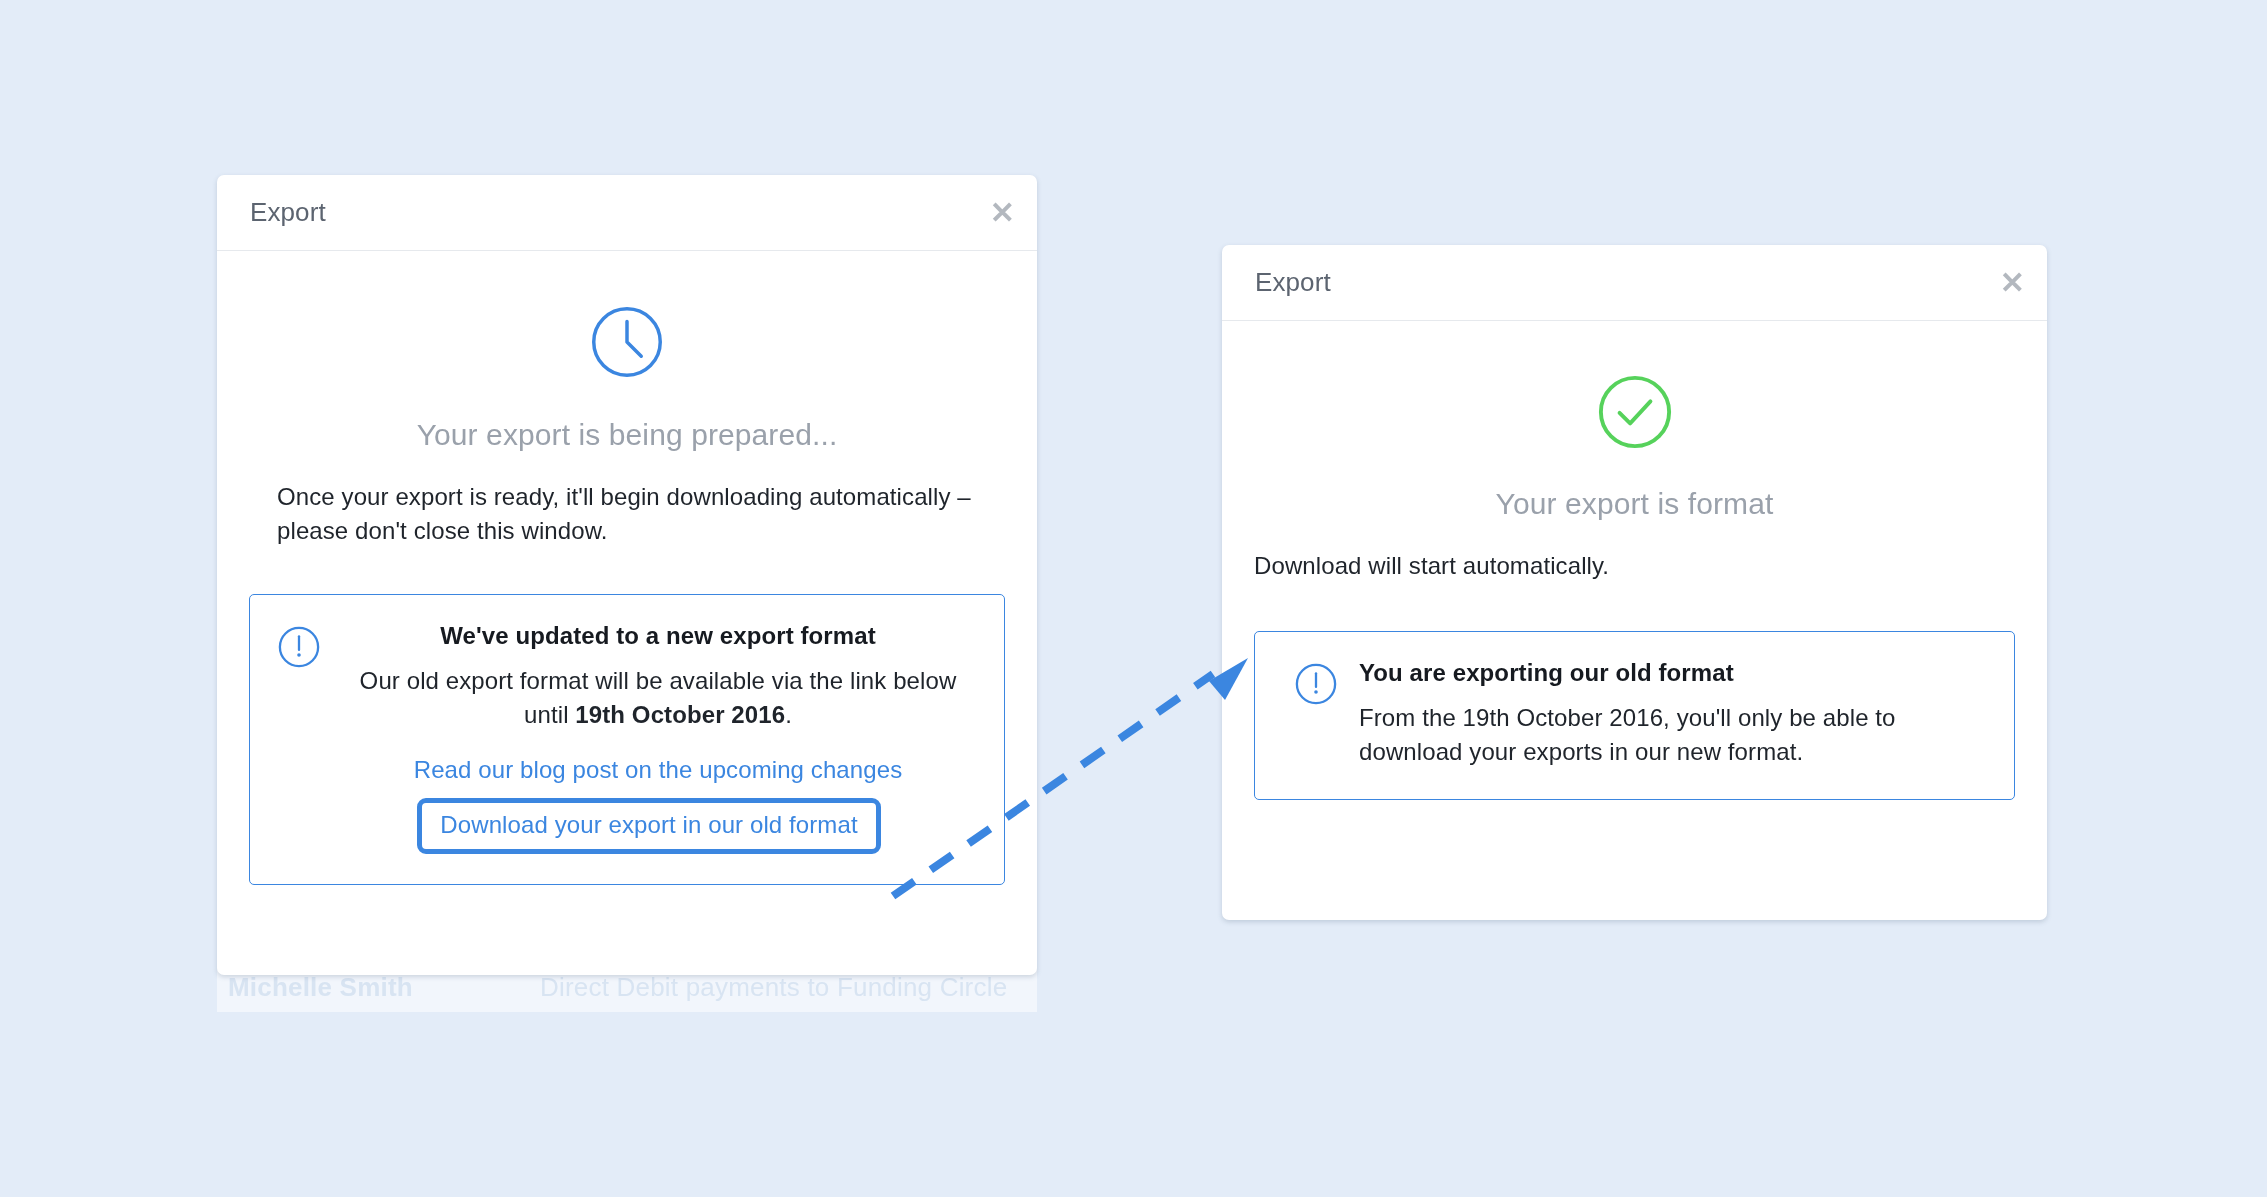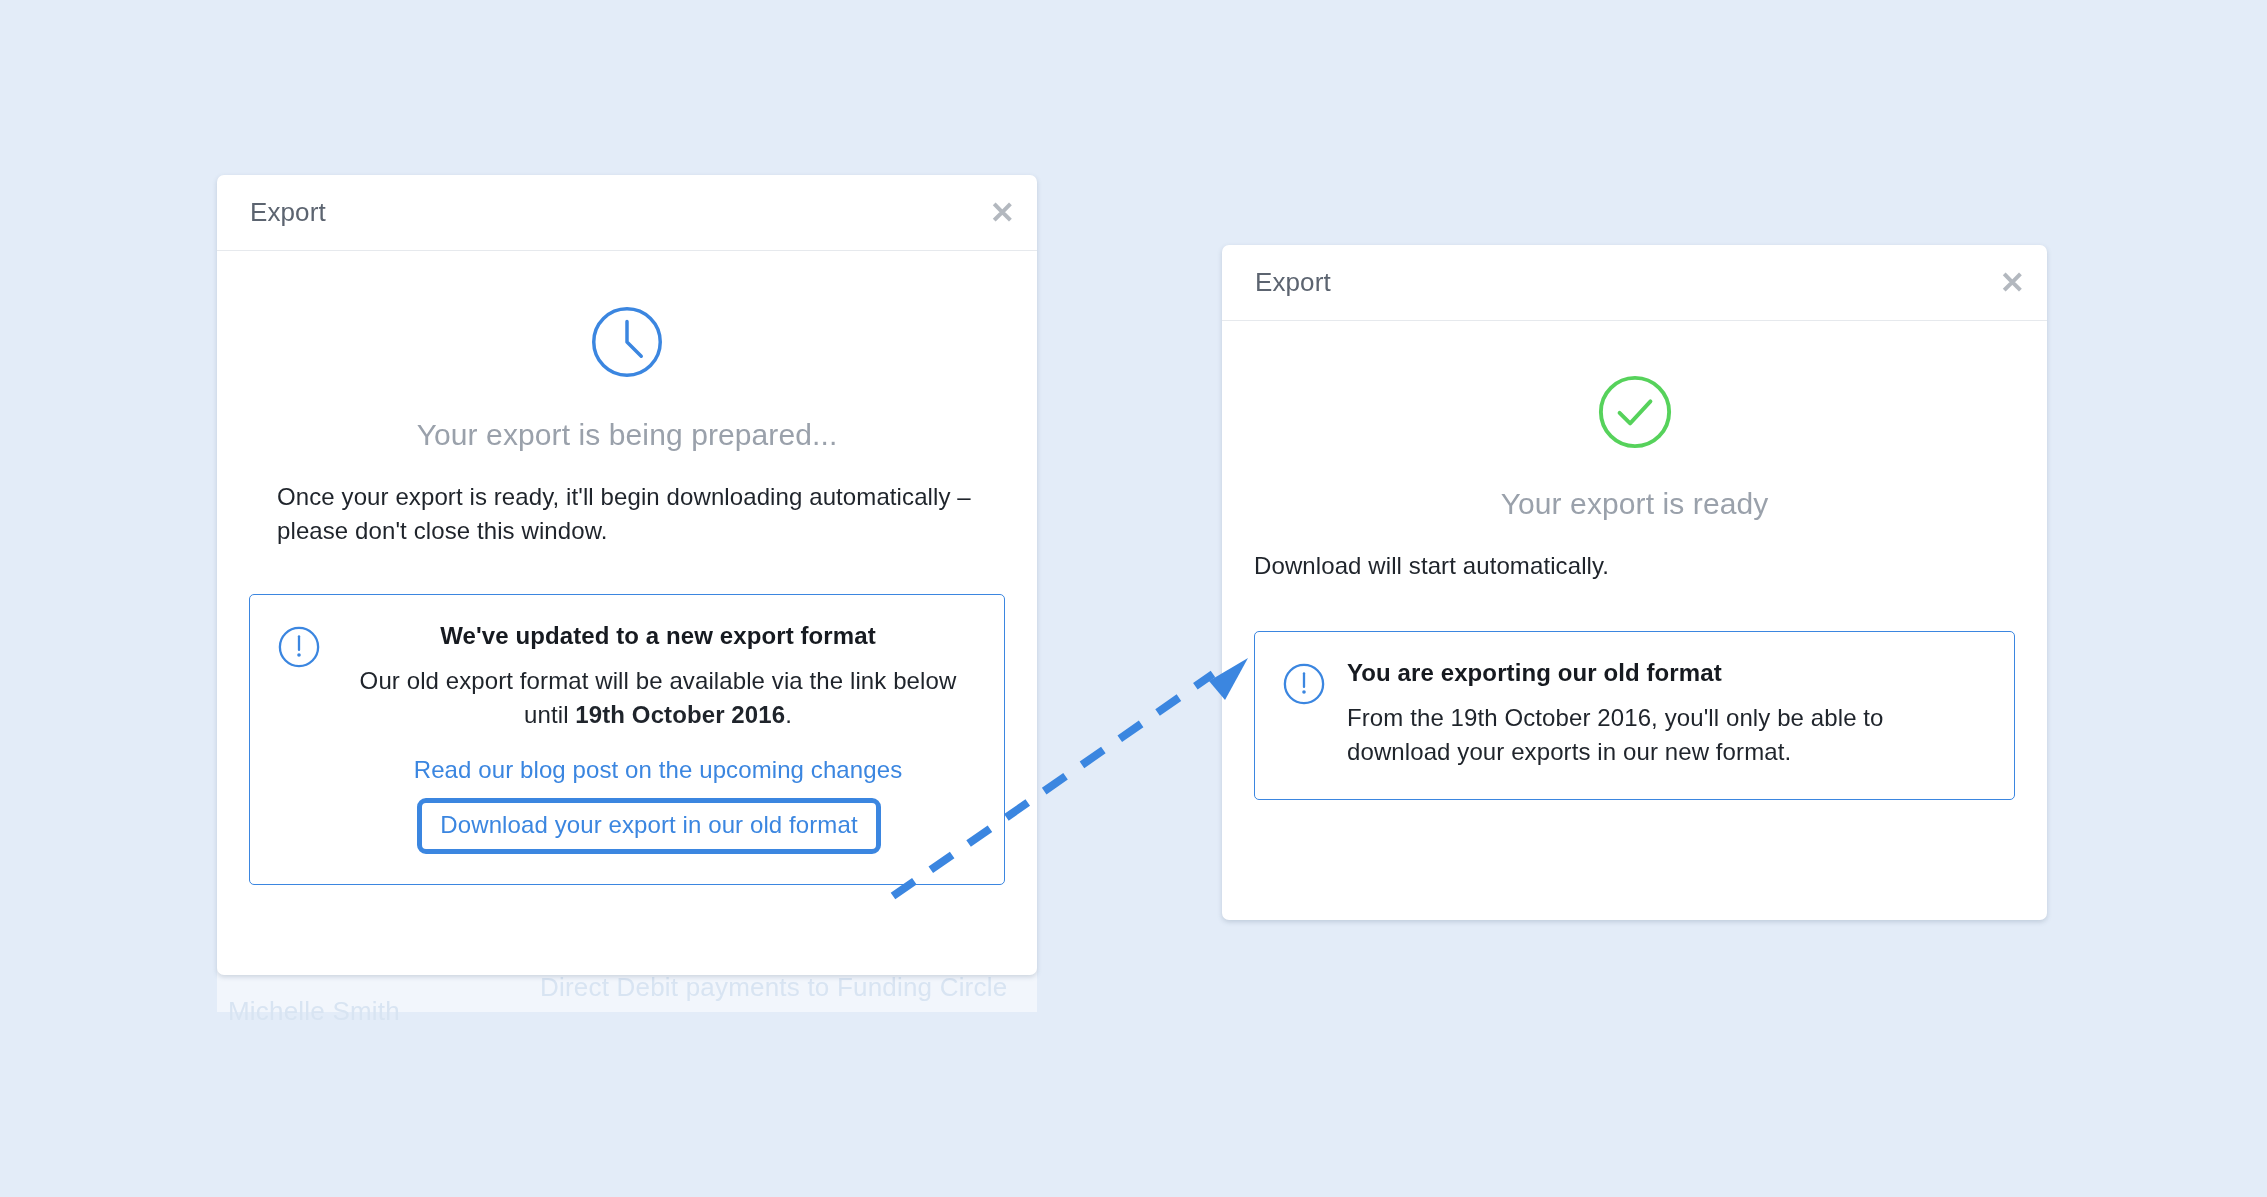--- a/index.html
+++ b/index.html
@@ -155,21 +155,21 @@
     pointer-events: none;
   }
 </style>
 </head>
 <body>
 
 <div class="stage">
 
   <div class="ghost-layer">
     <div class="ghost-strip" style="left:217px; top:968px; width:820px; height:44px;"></div>
-    <div class="ghost-text" style="left:228px; top:996px;">Michelle Smith</div>
+    <div class="ghost-text" style="left:228px; top:972px;font-weight:bold;">Michelle Smith</div>
     <div class="ghost-text" style="left:540px; top:972px;">Direct Debit payments to Funding Circle</div>
   </div>
 
   <div class="modal" style="left:217px; top:175px; width:820px; height:800px;">
 
     <div class="modal-header">
       <span class="modal-title">Export</span>
       <span class="close-btn">✕</span>
     </div>
 
@@ -223,27 +223,27 @@
 
     <div class="modal-body">
 
       <div class="status-icon-wrap" style="margin-top:52px;">
         <svg class="status-icon" width="78" height="78" viewBox="0 0 48 48">
           <circle cx="24" cy="24" r="21" fill="none" stroke="#56d25b" stroke-width="2.4"></circle>
           <path d="M14.5 24.5 L21 31 L33.5 17.5" fill="none" stroke="#56d25b" stroke-width="2.4" stroke-linecap="round" stroke-linejoin="round"></path>
         </svg>
       </div>
 
-      <div class="status-headline" style="margin-top:36px;">Your export is ready</div>
+      <div class="status-headline" style="margin-top:36px;">Your export is format</div>
 
       <div class="status-sub" style="margin-top:28px;">
         <span>Download will start automatically.</span>
       </div>
 
-      <div class="notice" style="margin-top:48px; padding:27px 30px 30px 26px;">
+      <div class="notice" style="margin-top:48px; padding:27px 30px 30px 38px;">
         <span class="notice-icon">
           <svg width="46" height="46" viewBox="0 0 32 32">
             <circle cx="16" cy="16" r="13.3" fill="none" stroke="#3b86e0" stroke-width="1.6"></circle>
             <line x1="16" y1="8.6" x2="16" y2="18" stroke="#3b86e0" stroke-width="1.6" stroke-linecap="round"></line>
             <circle cx="16" cy="21.6" r="1.25" fill="#3b86e0"></circle>
           </svg>
         </span>
         <div class="notice-body" style="margin-left:20px;">
           <div class="notice-title">You are exporting our old format</div>
           <div class="notice-text" style="margin-top:14px;">From the 19th October 2016, you'll only be able to download your exports in our new format.</div>

